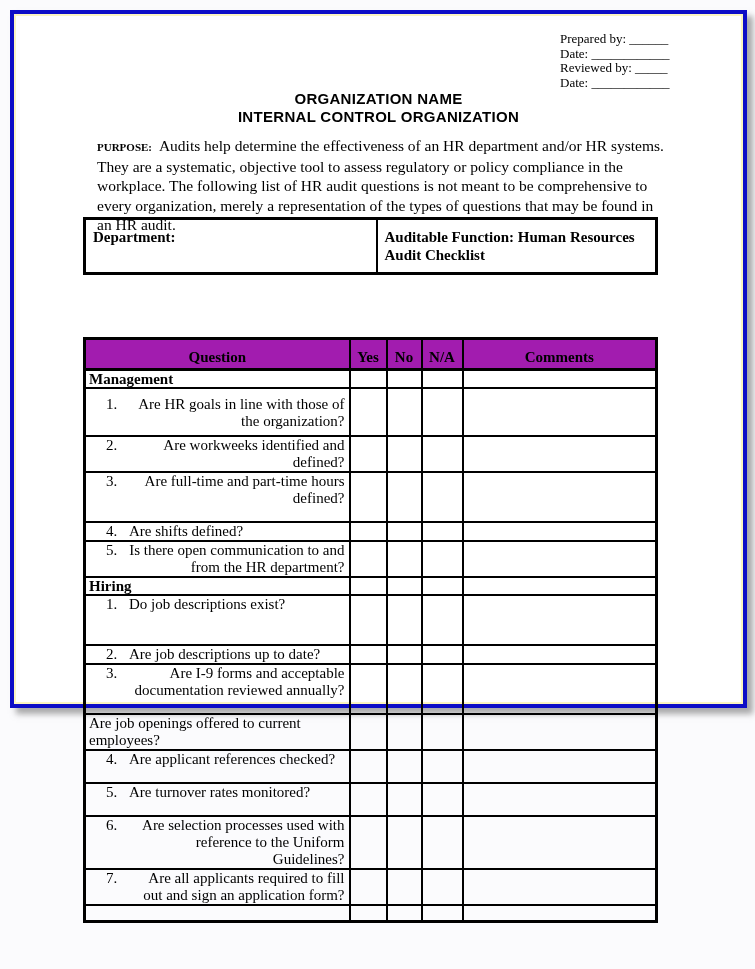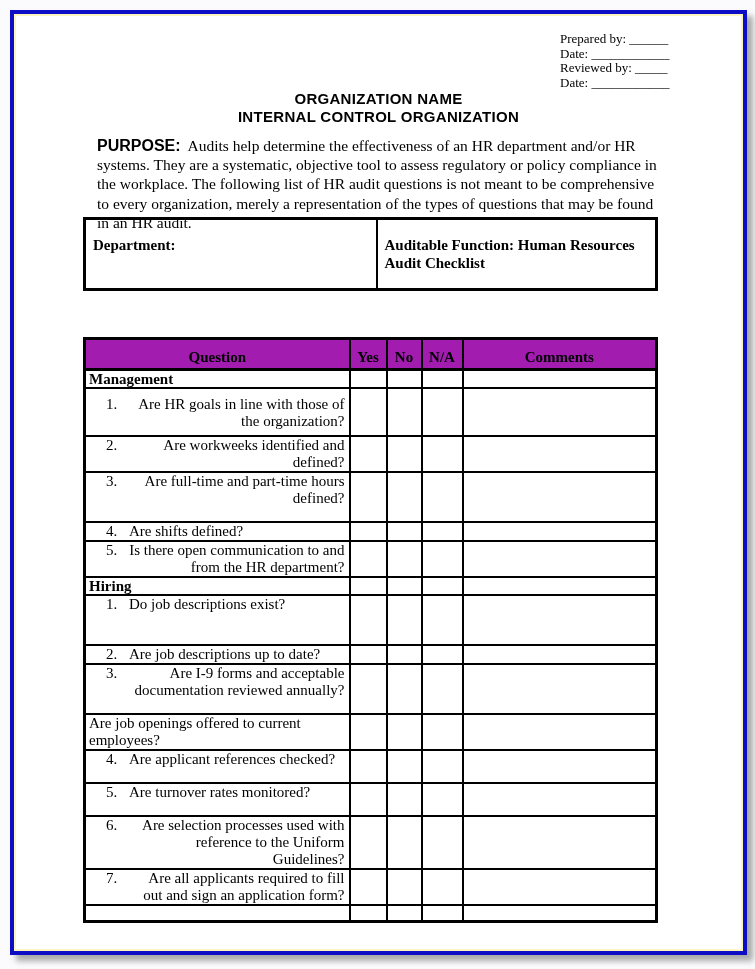--- a/index.html
+++ b/index.html
@@ -1,44 +1,44 @@
 <!DOCTYPE html>
 <html><head>
 <meta charset="utf-8">
 <style>
   * { margin:0; padding:0; box-sizing:border-box; }
   html,body { width:755px; height:969px; background:#fbfbfd; overflow:hidden;
               font-family:"Liberation Serif", serif; color:#000; }
   body { position:relative; }
 
   .page {
-    position:absolute; left:10px; top:10px; width:737px; height:945px;
+    position:absolute; left:10px; top:10px; width:737px; height:698px;
     background:#fff;
     border:4px solid #0d0dc6;
     box-shadow: inset 0 0 0 2px #fbf5c1, 6px 6px 6px rgba(100,100,100,0.55);
   }
 
   
   .signoff { position:absolute; left:546px; top:18px; font-size:13px; line-height:14.5px; white-space:nowrap; }
 
   
   .titles { position:absolute; top:76px; left:0; width:100%; text-align:center;
             font-family:"Liberation Sans", sans-serif; font-weight:bold;
             font-size:15px; line-height:18px; letter-spacing:0.3px; }
 
   
   .purpose { position:absolute; left:83px; top:122px; width:568px;
              font-size:15.5px; line-height:19.2px; text-align:left; }
-  .purpose .plabel { font-family:Liberation Sans, sans-serif; font-weight:bold; font-size:16px; }
+  .purpose .plabel { font-family:Liberation Serif, serif; font-weight:bold; font-size:11px; }
 
   
   table { border-collapse:collapse; table-layout:fixed; }
   .info-table { position:absolute; left:69px; top:203px; width:572px; border:3px solid #000; }
   .info-table td { border:2px solid #000; font-weight:bold; font-size:15px;
-                   vertical-align:top; padding:16px 7px; line-height:18px; }
+                   vertical-align:top; padding:8px 7px; line-height:18px; }
 
   
   .main-table { position:absolute; left:69px; top:323px; width:572px; border:3px solid #000; font-size:15px; }
   .main-table th { background:#a21caf; border:2px solid #000; border-bottom:3px solid #000;
                    font-size:15px; font-weight:bold; height:31px;
                    vertical-align:middle; padding-top:7px; text-align:center; }
   .main-table td { border:2px solid #000; vertical-align:top; line-height:17px; }
   .main-table td.q-cell { padding:0;margin-left:44px; }
   .main-table td.section { font-weight:bold; padding:0 3px; line-height:16px; }
   .main-table td.plain   { padding:0 3px; }

